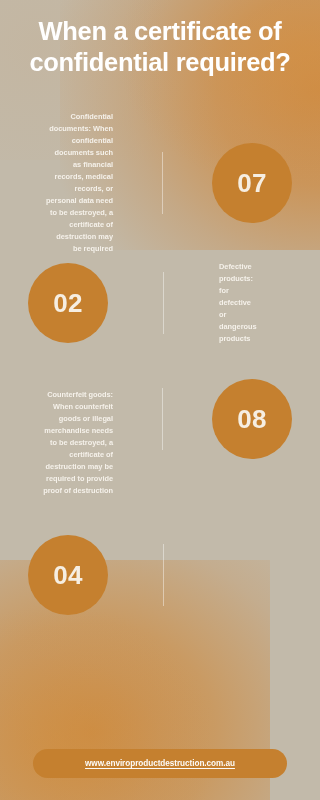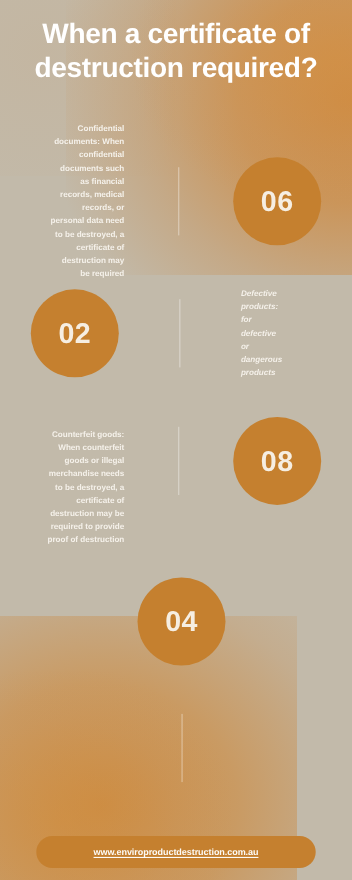--- a/index.html
+++ b/index.html
@@ -161,32 +161,32 @@
     font-weight: 600;
     letter-spacing: -0.02px;
   }
   .t-right { text-align: right; }
   .t-left  { text-align: left; }
 
   
   .step-01 { height: 104px; }
   .step-01 .step-text { padding-left: 28px; }
   .step-02 { height: 100px; margin-top: 18px; }
-  .step-02 .step-text { padding-right: 46px; font-style: italic; }
+  .step-02 .step-text { padding-right: 46px; }
   .step-03 { height: 100px; margin-top: 16px; }
   .step-03 .step-text { padding-left: 24px; margin-top: 48px; }
-  .step-04 { height: 100px; margin-top: 56px; flex-direction: column; }
+  .step-04 { height: 100px; margin-top: 56px; }
   .step-04 .step-text { padding-right: 52px; }
 
   
   .footer {
     position: absolute;
     left: 0;
     right: 0;
-    bottom: 11px;
+    bottom: 22px;
     display: flex;
     justify-content: center;
     text-align: right;
   }
   .footer-pill {
     width: 254px;
     height: 29px;
     border-radius: 15px;
     background: #c5802f;
     display: flex;
@@ -212,31 +212,31 @@
   <div class="glow glow-tr"></div>
   <div class="glow glow-tr2"></div>
   <div class="glow glow-bl"></div>
   <div class="glow glow-bl2"></div>
 
   <div class="content">
 
     <div class="header">
       <h1 class="title">
         <span>When a certificate of</span><br>
-        <span>destruction required?</span>
+        <span>confidential required?</span>
       </h1>
     </div>
 
     <div class="steps">
 
       <div class="step step-left step-01">
         <div class="step-text t-right">Confidential documents: When confidential documents such as financial records, medical records, or personal data need to be destroyed, a certificate of destruction may be required</div>
         <div class="divider"></div>
         <div class="circle">
-          <span class="circle-num">06</span>
+          <span class="circle-num">07</span>
         </div>
       </div>
 
       <div class="step step-right step-02">
         <div class="circle">
           <span class="circle-num">02</span>
         </div>
         <div class="divider"></div>
         <div class="step-text t-left">Defective products: for defective or dangerous products</div>
       </div>

